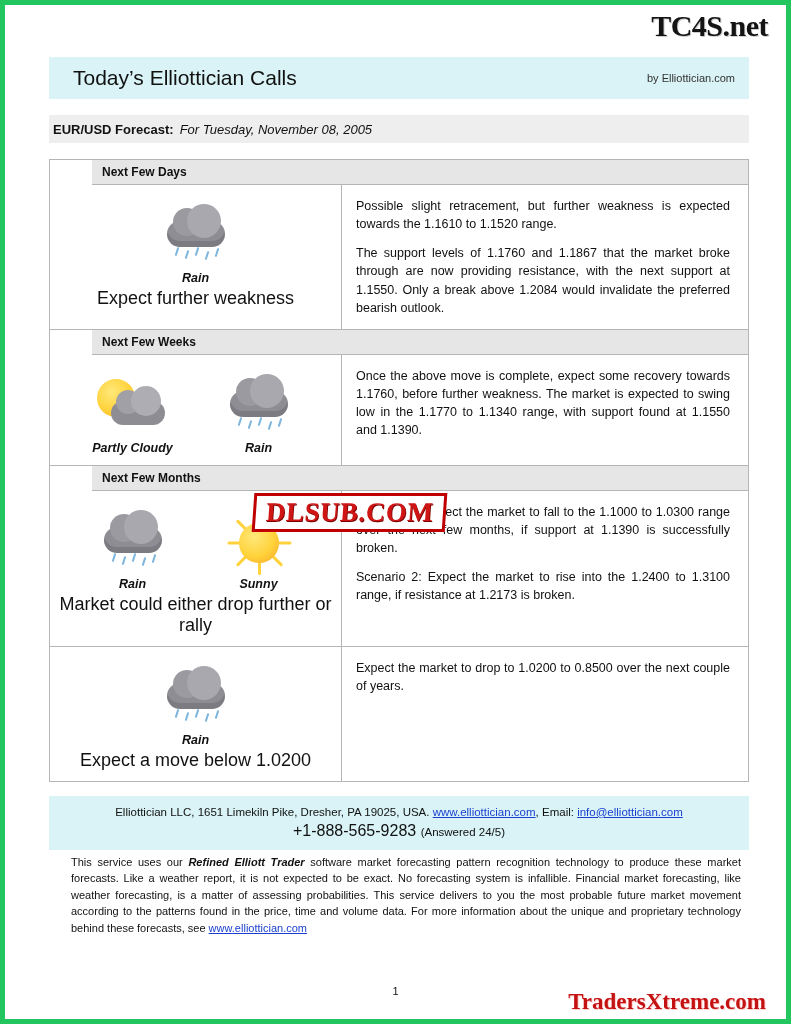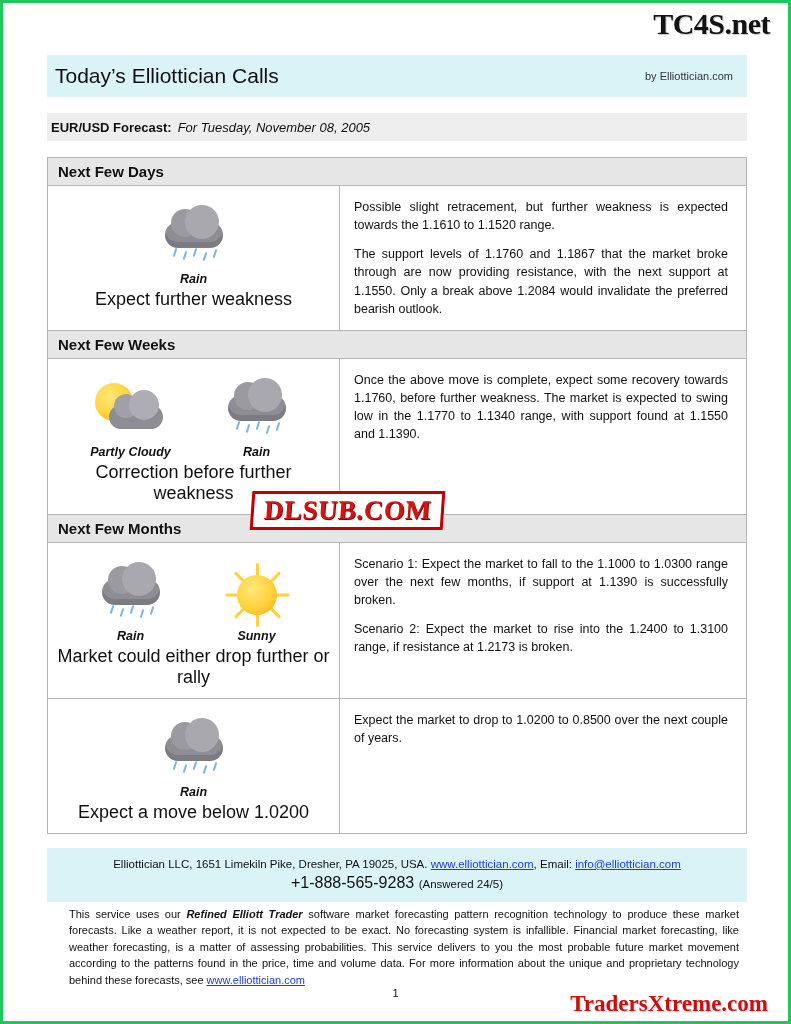--- a/index.html
+++ b/index.html
@@ -10,21 +10,21 @@
   body {
     font-family: "Liberation Sans", sans-serif;
   }
   #page {
     position: relative;
     width: 791px;
     height: 1024px;
     background: #ffffff;
     overflow: hidden;
     box-sizing: border-box;
-    border: 3px solid #22c55e;
+    border: 5px solid #22c55e;
   }
   .watermark-top {
     position: absolute;
     top: 4px;
     right: 18px;
     font-family: "Liberation Serif", serif;
     font-weight: bold;
     font-size: 30px;
     color: #141414;
     letter-spacing: -0.5px;
@@ -35,21 +35,21 @@
     left: 44px;
     top: 52px;
     width: 700px;
   }
   .title-bar {
     background: #d9f3f6;
     height: 42px;
     display: flex;
     align-items: center;
     justify-content: space-between;
-    padding: 0 14px 0 8px;
+    padding: 0 14px 0 24px;
     box-sizing: border-box;
   }
   .title-bar .main-title {
     font-size: 21px;
     color: #111;
   }
   .title-bar .byline {
     font-size: 11px;
     color: #333;
   }
@@ -75,23 +75,24 @@
   }
   .table {
     margin-top: 16px;
     border: 1px solid #b5b5b5;
     border-bottom: none;
   }
   .section-head {
     background: #e6e6e6;
     border-bottom: 1px solid #b5b5b5;
     font-weight: bold;
-    font-size: 15px;
+    font-size: 12px;
     padding: 5px 1px 5px 10px;
     color: #111;
+    margin-left: 42px;
   }
   .section-body {
     display: flex;
     border-bottom: 1px solid #b5b5b5;
     background: #fff;
   }
   .left-cell {
     width: 292px;
     border-right: 1px solid #b5b5b5;
     box-sizing: border-box;
@@ -368,21 +369,20 @@
                     <span></span>
                     <span></span>
                   </div>
               </div>
             </div>
           </div>
           <div class="labels-row">
             <div class="icon-label">Partly Cloudy</div>
             <div class="icon-label">Rain</div>
           </div>
-          <div class="caption">Correction before further weakness</div>
         </div>
         <div class="right-cell">
           <p>Once the above move is complete, expect some recovery towards 1.1760, before further weakness.  The market is expected to swing low in the 1.1770 to 1.1340 range, with support found at 1.1550 and 1.1390.</p>
         </div>
       </div>
 
       <div class="section-head">Next Few Months</div>
       <div class="section-body">
         <div class="left-cell">
           <div class="icon-row">

